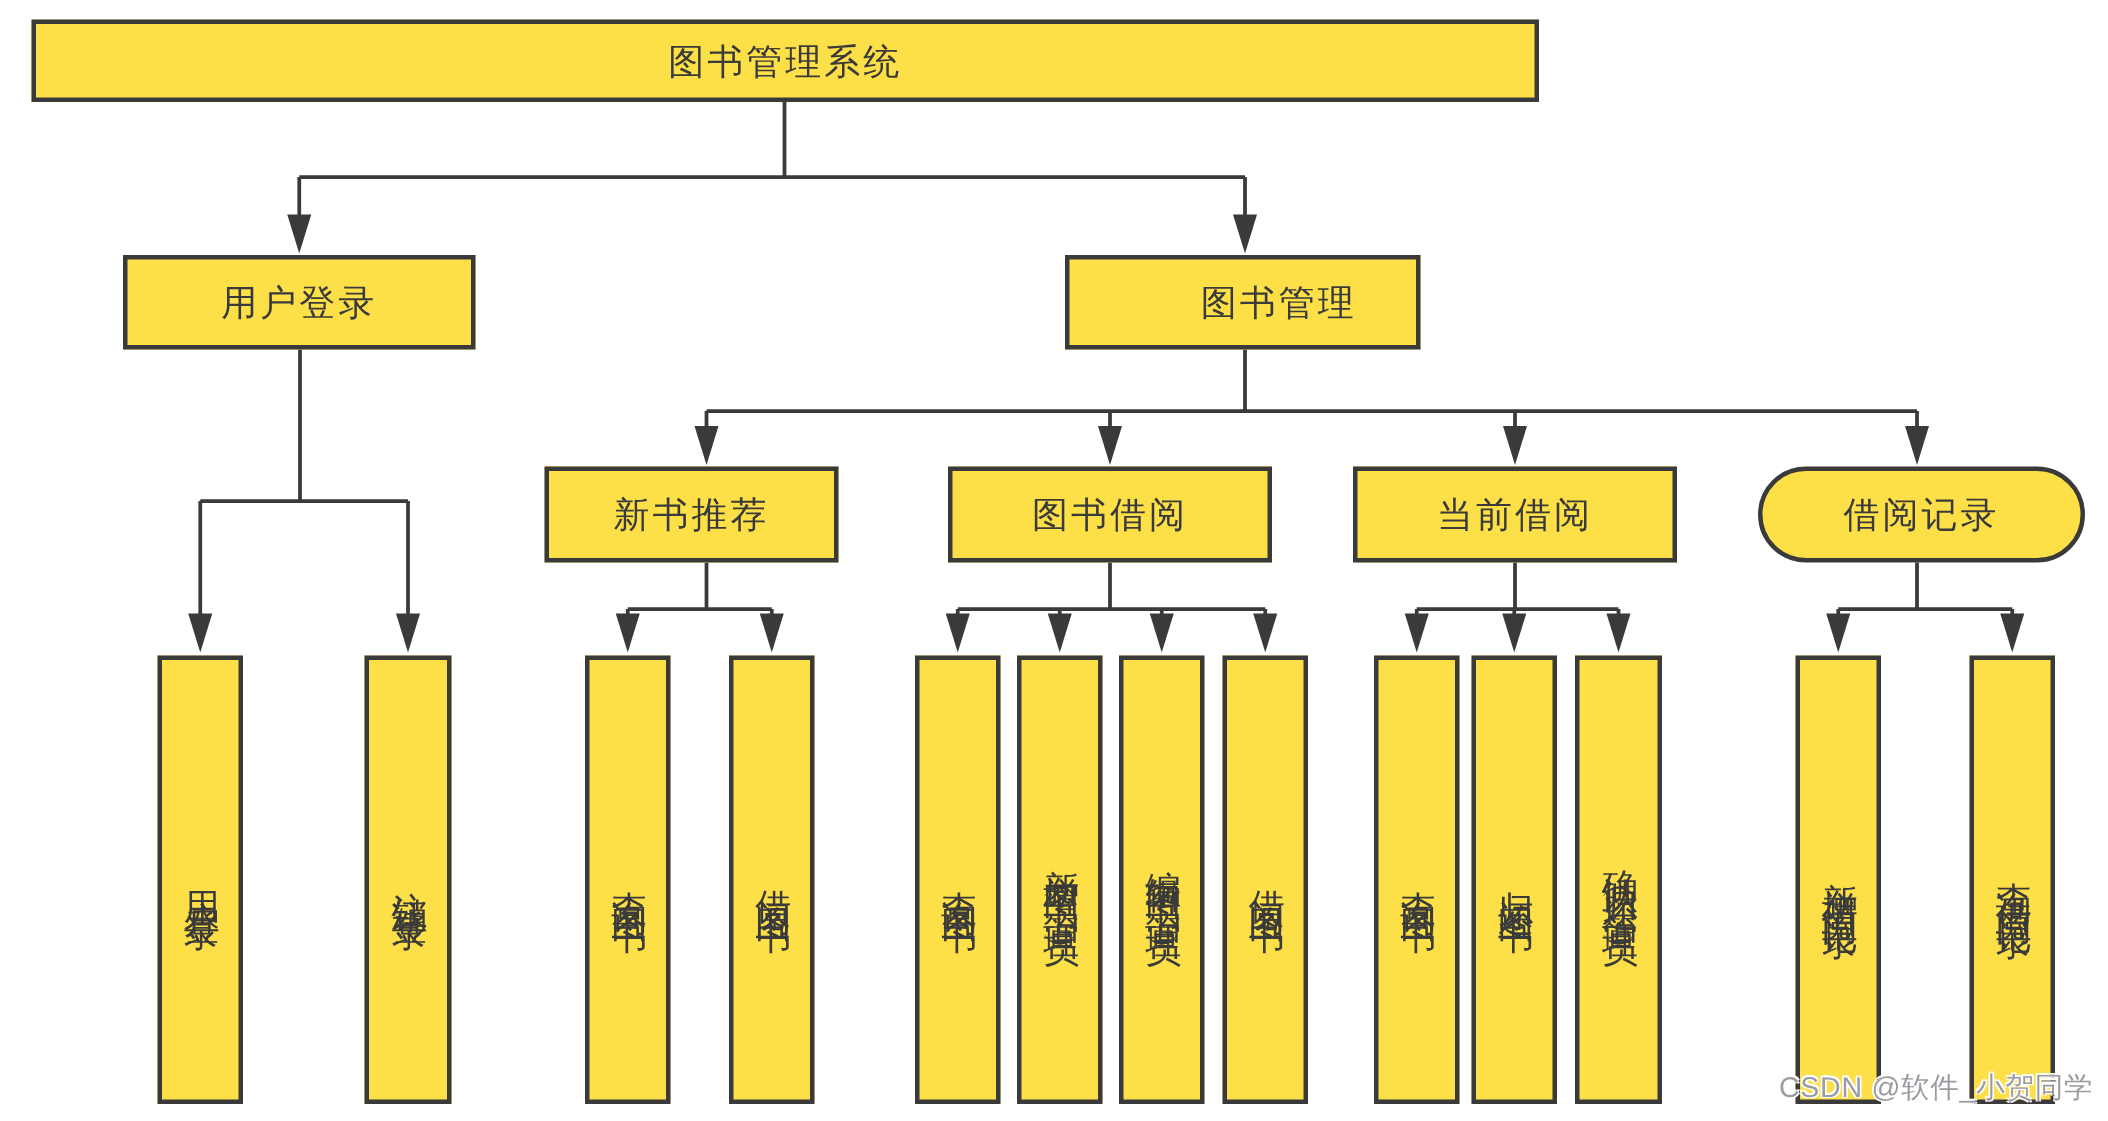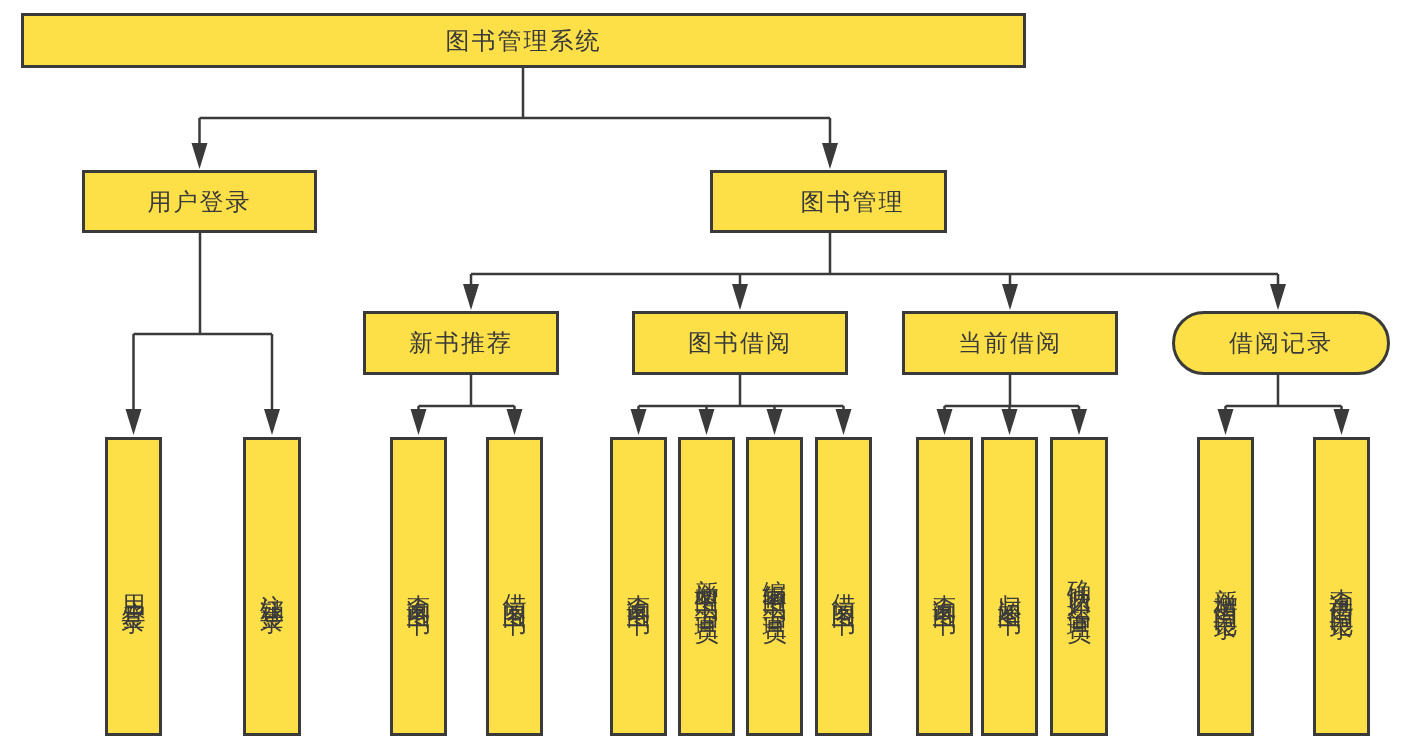--- a/index.html
+++ b/index.html
@@ -166,14 +166,15 @@
   <div class="node leaf" style="left:1050px; width:58px;">
     <span>确认归还（管理员）</span>
   </div>
   <div class="node leaf" style="left:1197px; width:57px;">
     <span>新增借阅记录</span>
   </div>
   <div class="node leaf" style="left:1313px; width:57px;">
     <span>查询借阅记录</span>
   </div>
 
+  <div class="watermark">CSDN @软件_小贺同学</div>
 
 </div>
 
 </body></html>

